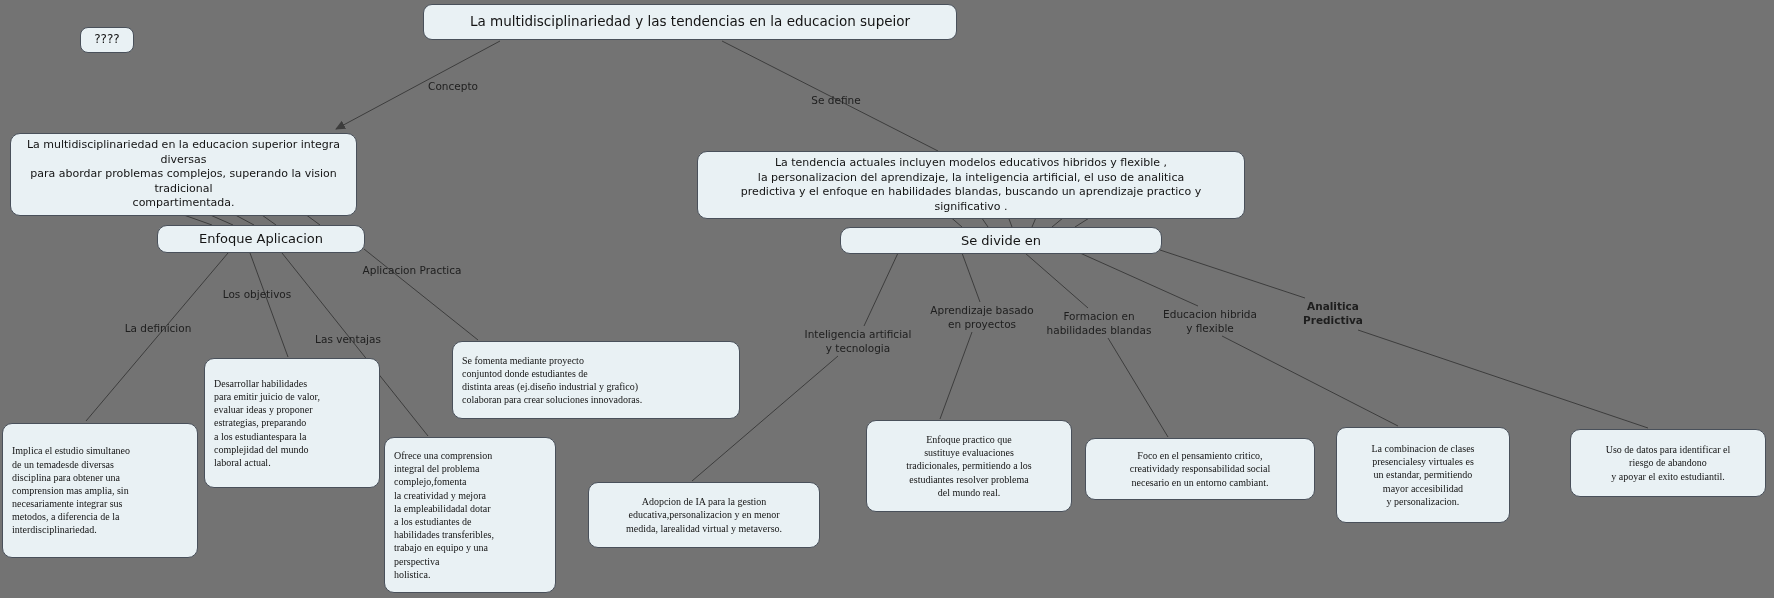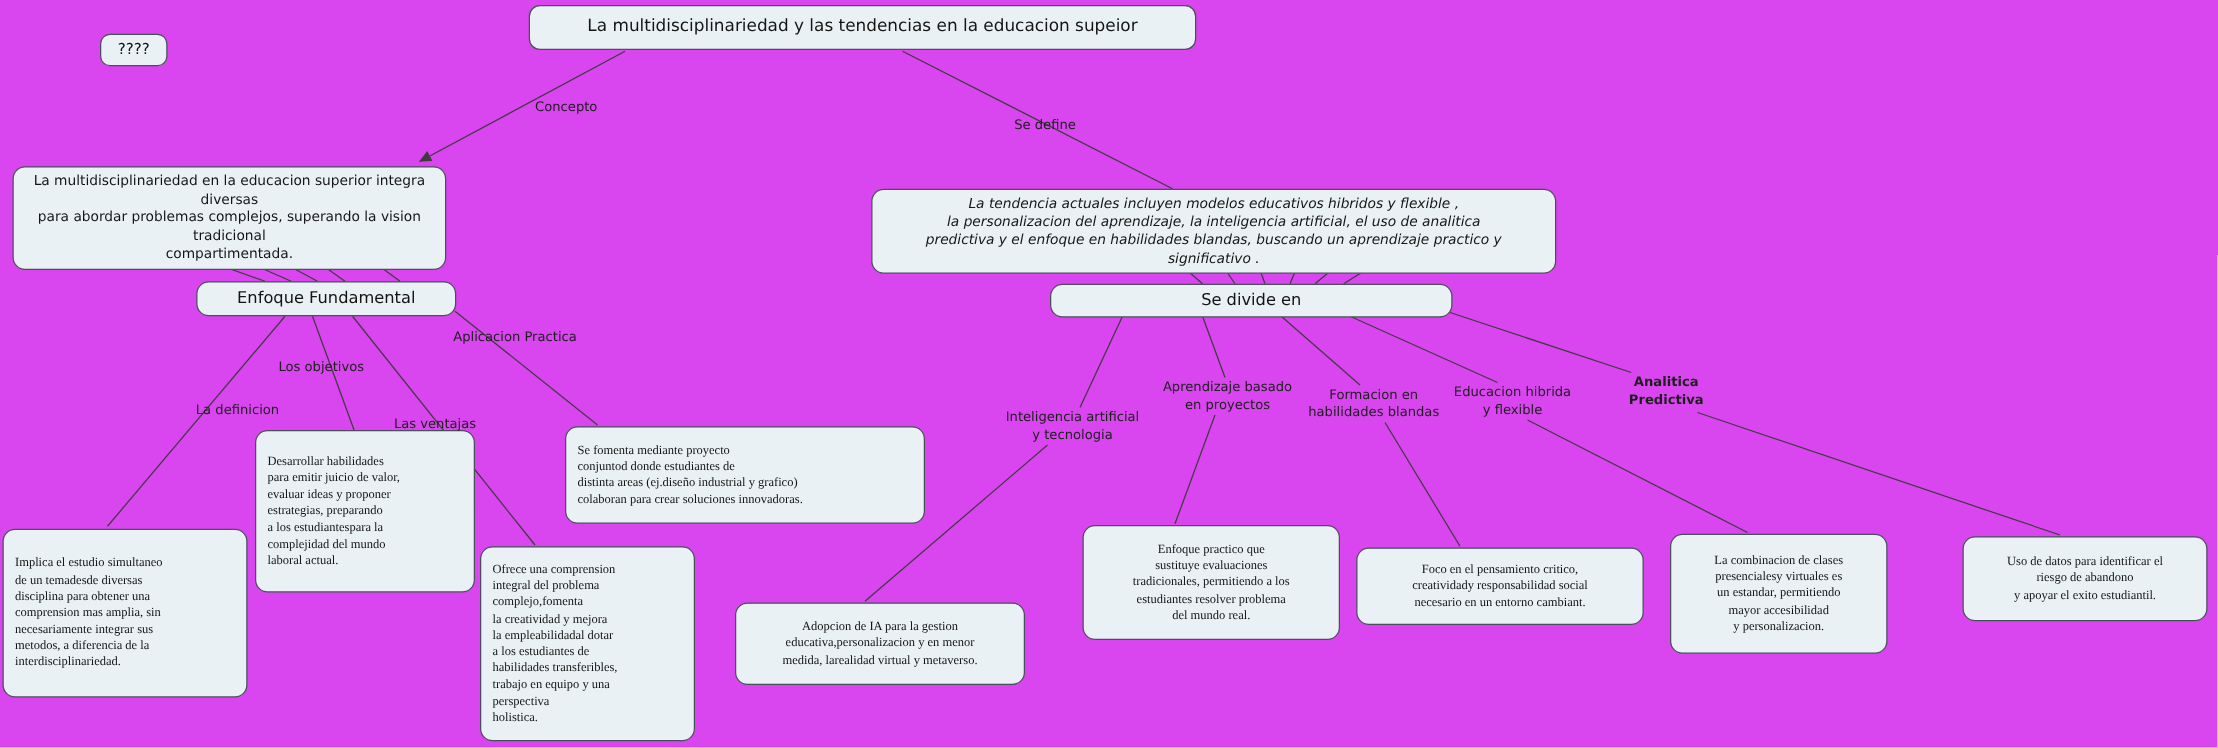--- a/index.html
+++ b/index.html
@@ -1,21 +1,21 @@
 <!DOCTYPE html>
 <html><head>
 <meta charset="utf-8">
 <style>
   html,body { margin:0; padding:0; background:#ffffff; }
   #canvas {
     position:relative;
     width:1774px; height:598px;
     overflow:hidden;
     font-family:"DejaVu Sans", sans-serif;
-    background:#d946ef;
+    background:#737373;
   }
   #edge-layer { position:absolute; left:0; top:0; width:1774px; height:598px; }
   .node {
     position:absolute;
     box-sizing:border-box;
     background:#e9f1f4;
     border:1px solid #49505a;
     border-radius:10px;
     color:#141414;
     display:flex;
@@ -81,33 +81,33 @@
         <line x1="1160" y1="250" x2="1305" y2="298" stroke="#3d3d3d" stroke-width="1"></line>
         <line x1="1358" y1="330" x2="1648" y2="428" stroke="#3d3d3d" stroke-width="1"></line>
       </g>
   </svg>
   <div id="node-layer">
       <div class="node kind-title" style="left: 423px; top: 4px; width: 534px; min-height: 36px;">La multidisciplinariedad y las tendencias en la educacion supeior</div>
       <div class="node kind-small" style="left: 80px; top: 27px; width: 54px; min-height: 26px;">????</div>
       <div class="node kind-concept" style="left: 10px; top: 133px; width: 347px; min-height: 70px;">La multidisciplinariedad en la educacion superior integra diversas
 para abordar problemas complejos, superando la vision tradicional
 compartimentada.</div>
-      <div class="node kind-concept" style="left: 697px; top: 151px; width: 548px; min-height: 57px; font-style: italic;">La tendencia actuales incluyen modelos educativos hibridos y flexible ,
+      <div class="node kind-concept" style="left: 697px; top: 151px; width: 548px; min-height: 57px;">La tendencia actuales incluyen modelos educativos hibridos y flexible ,
 la personalizacion del aprendizaje, la inteligencia artificial, el uso de analitica
 predictiva y el enfoque en habilidades blandas, buscando un aprendizaje practico y significativo .</div>
-      <div class="node kind-hub" style="left: 157px; top: 225px; width: 208px; min-height: 28px;">Enfoque Fundamental</div>
+      <div class="node kind-hub" style="left: 157px; top: 225px; width: 208px; min-height: 28px;">Enfoque Aplicacion</div>
       <div class="node kind-hub" style="left: 840px; top: 227px; width: 322px; min-height: 27px;">Se divide en</div>
       <div class="node kind-detail left" style="left: 2px; top: 423px; width: 196px; min-height: 135px;">Implica el estudio simultaneo
 de un temadesde diversas
 disciplina para obtener una
 comprension mas amplia, sin
 necesariamente integrar sus
 metodos, a diferencia de la
 interdisciplinariedad.</div>
-      <div class="node kind-detail left" style="left: 204px; top: 344px; width: 176px; min-height: 130px;">Desarrollar habilidades
+      <div class="node kind-detail left" style="left: 204px; top: 358px; width: 176px; min-height: 130px;">Desarrollar habilidades
 para emitir juicio de valor,
 evaluar ideas y proponer
 estrategias, preparando
 a los estudiantespara la
 complejidad del mundo
 laboral actual.</div>
       <div class="node kind-detail left" style="left: 384px; top: 437px; width: 172px; min-height: 156px;">Ofrece una comprension
 integral del problema
 complejo,fomenta
 la creatividad y mejora
@@ -137,21 +137,21 @@
 un estandar, permitiendo
 mayor accesibilidad
 y personalizacion.</div>
       <div class="node kind-detail" style="left: 1570px; top: 429px; width: 196px; min-height: 68px;">Uso de datos para identificar el
 riesgo de abandono
 y apoyar el exito estudiantil.</div>
     </div>
   <div id="label-layer">
       <div class="link-label" style="left: 453px; top: 80px; text-align: right;">Concepto</div>
       <div class="link-label" style="left: 836px; top: 94px;">Se define</div>
-      <div class="link-label" style="left: 158px; top: 322px; margin-left: 32px;">La definicion</div>
+      <div class="link-label" style="left: 158px; top: 322px;">La definicion</div>
       <div class="link-label" style="left: 257px; top: 288px;">Los objetivos</div>
       <div class="link-label" style="left: 348px; top: 333px;">Las ventajas</div>
       <div class="link-label" style="left: 412px; top: 264px;">Aplicacion Practica</div>
       <div class="link-label" style="left: 858px; top: 328px;">Inteligencia artificial
 y tecnologia</div>
       <div class="link-label" style="left: 982px; top: 304px;">Aprendizaje basado
 en proyectos</div>
       <div class="link-label" style="left: 1099px; top: 310px;">Formacion en
 habilidades blandas</div>
       <div class="link-label" style="left: 1210px; top: 308px;">Educacion hibrida

